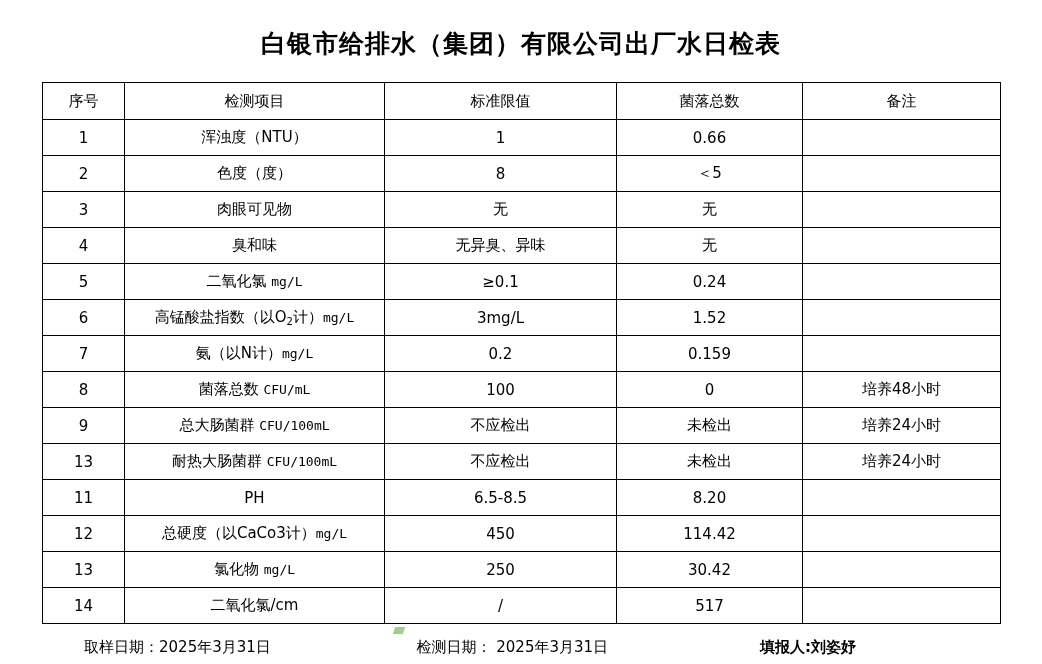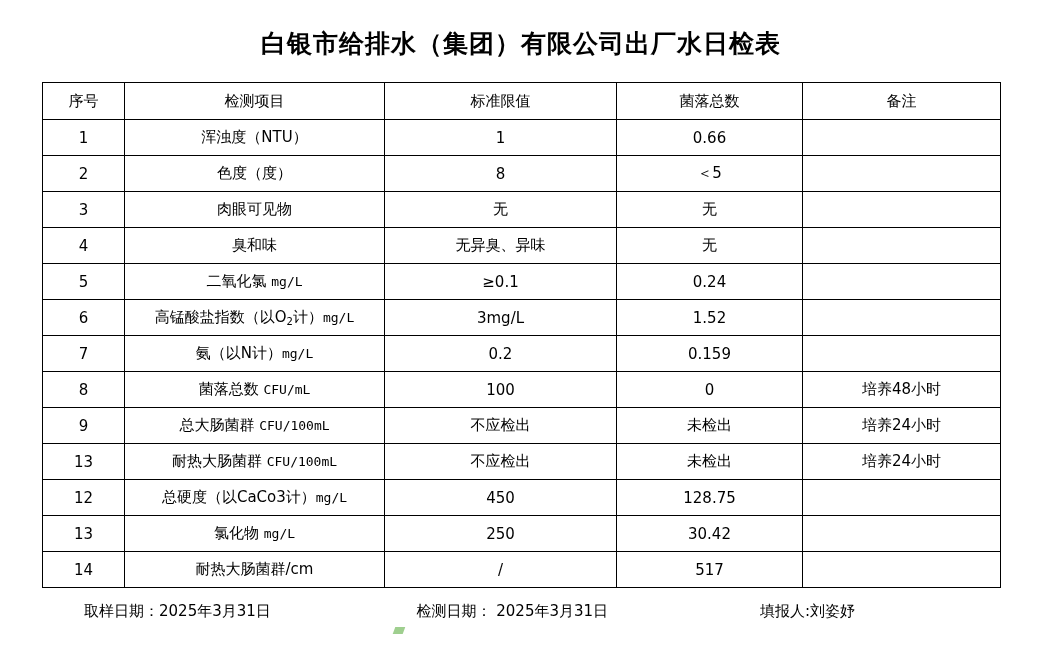--- a/index.html
+++ b/index.html
@@ -78,21 +78,21 @@
   }
   .footer {
     margin: 14px auto 0 auto;
     width: 958px;
     display: flex;
     font-size: 15px;
     font-family: "DejaVu Sans", "Liberation Sans", sans-serif;
   }
   .footer .f1 { width: 340px; text-align: left; padding-left: 42px; }
   .footer .f2 { width: 350px; text-align: left; padding-left: 28px;}
-  .footer .f3 { width: 268px; text-align: left; padding-left: 30px;}
+  .footer .f3 { width: 268px; text-align: left; padding-left: 30px; font-weight: bold;}
   .greenmark {
     position: absolute;
     left: 394px;
     top: 600px;
     width: 10px;
     height: 7px;
     background: #7fbf6a;
     opacity: 0.75;
     transform: skewX(-20deg);
   }
@@ -187,36 +187,43 @@
             <td class="itemtext">培养24小时</td>
           </tr>
           <tr>
             <td class="num">13</td>
             <td class="itemtext">耐热大肠菌群&nbsp;<span class="unit">CFU/100mL</span></td>
             <td class="itemtext">不应检出</td>
             <td class="itemtext">未检出</td>
             <td class="itemtext">培养24小时</td>
           </tr>
           <tr>
+            <td class="num">11</td>
+            <td class="itemtext">PH</td>
+            <td class="num">6.5-8.5</td>
+            <td class="num">8.20</td>
+            <td class="itemtext"></td>
+          </tr>
+          <tr>
             <td class="num">12</td>
             <td class="itemtext">总硬度（以CaCo3计）<span class="unit">mg/L</span></td>
             <td class="num">450</td>
-            <td class="num">128.75</td>
+            <td class="num">114.42</td>
             <td class="itemtext"></td>
           </tr>
           <tr>
             <td class="num">13</td>
             <td class="itemtext">氯化物&nbsp;<span class="unit">mg/L</span></td>
             <td class="num">250</td>
             <td class="num">30.42</td>
             <td class="itemtext"></td>
           </tr>
           <tr>
             <td class="num">14</td>
-            <td class="itemtext">耐热大肠菌群/cm</td>
+            <td class="itemtext">二氧化氯/cm</td>
             <td class="num">/</td>
             <td class="num">517</td>
             <td class="itemtext"></td>
           </tr>
         </tbody>
     </table>
   </div>
 
   <div class="footer">
     <div class="f1">取样日期：2025年3月31日</div>

